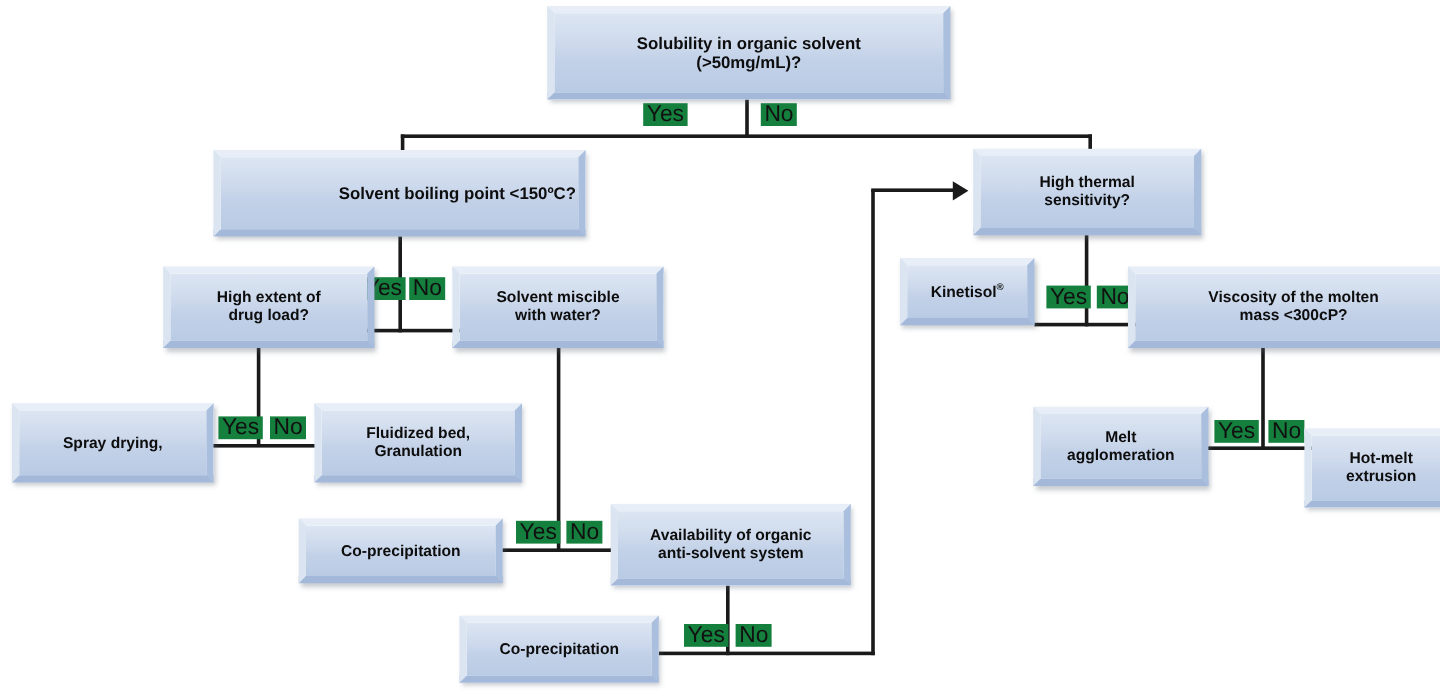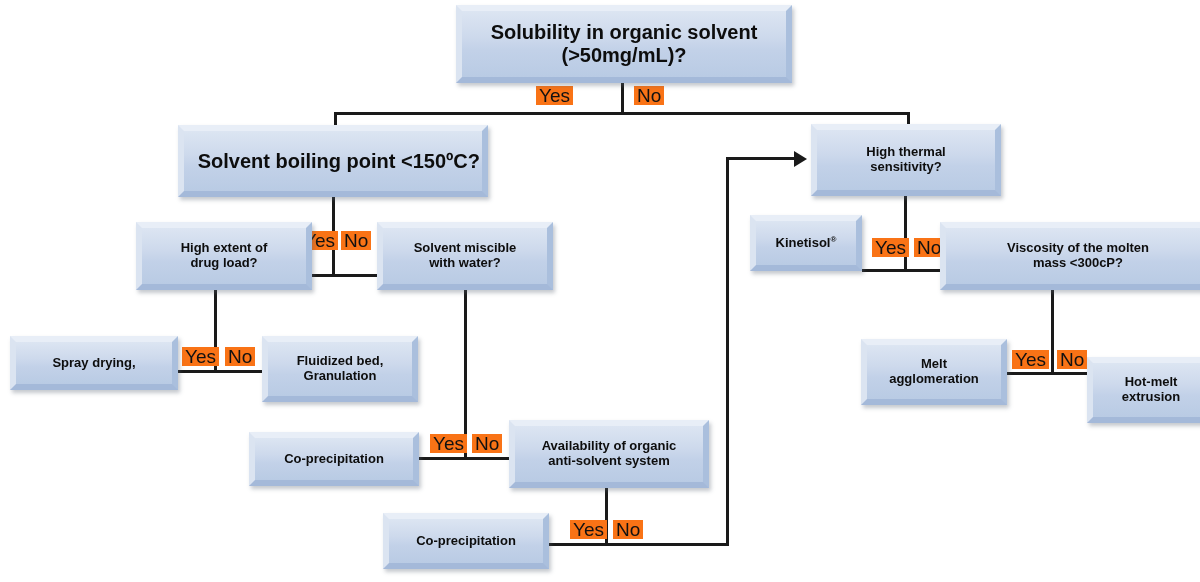--- a/index.html
+++ b/index.html
@@ -30,23 +30,23 @@
   .lnh{height:3px;}
   .lnv{width:3px;}
 
   .arrow{position:absolute;width:0;height:0;z-index:3;
     border-top:8px solid transparent;
     border-bottom:8px solid transparent;
     border-left:13px solid #1a1a1a;}
 
   
   .lbl{position:absolute;font-size:19px;color:#111;font-weight:normal;
-       background:#f97316;padding:0 3px;z-index:4;white-space:nowrap;line-height:1;}
+       background:#15803d;padding:0 3px;z-index:4;white-space:nowrap;line-height:1;}
 
-  .f20{font-size:20px;}
+  .f20{font-size:14px;}
   .f19{font-size:13px;}
   sup{font-size:.62em;vertical-align:super;font-weight:bold;}
 </style>
 </head>
 <body>
 
 <div id="stage">
 
   <div class="node f20" style="left:456px;top:5px;width:336px;height:78px;">
     <span class="txt">
@@ -66,27 +66,27 @@
     </span>
   </div>
 
   <div class="node f19" style="left:377px;top:222px;width:176px;height:68px;">
     <span class="txt">
       <span>Solvent miscible</span><br>
       <span>with water?</span>
     </span>
   </div>
 
-  <div class="node f19" style="left:10px;top:336px;width:168px;height:54px;">
+  <div class="node f19" style="left:10px;top:336px;width:168px;height:66px;">
     <span class="txt">
       <span>Spray drying,</span><br>
     </span>
   </div>
 
-  <div class="node f19" style="left:262px;top:336px;width:156px;height:66px;">
+  <div class="node f19" style="left:262px;top:336px;width:173px;height:66px;">
     <span class="txt">
       <span>Fluidized bed,</span><br>
       <span>Granulation</span>
     </span>
   </div>
 
   <div class="node f19" style="left:249px;top:432px;width:170px;height:54px;">
     <span class="txt">Co-precipitation</span>
   </div>
 

